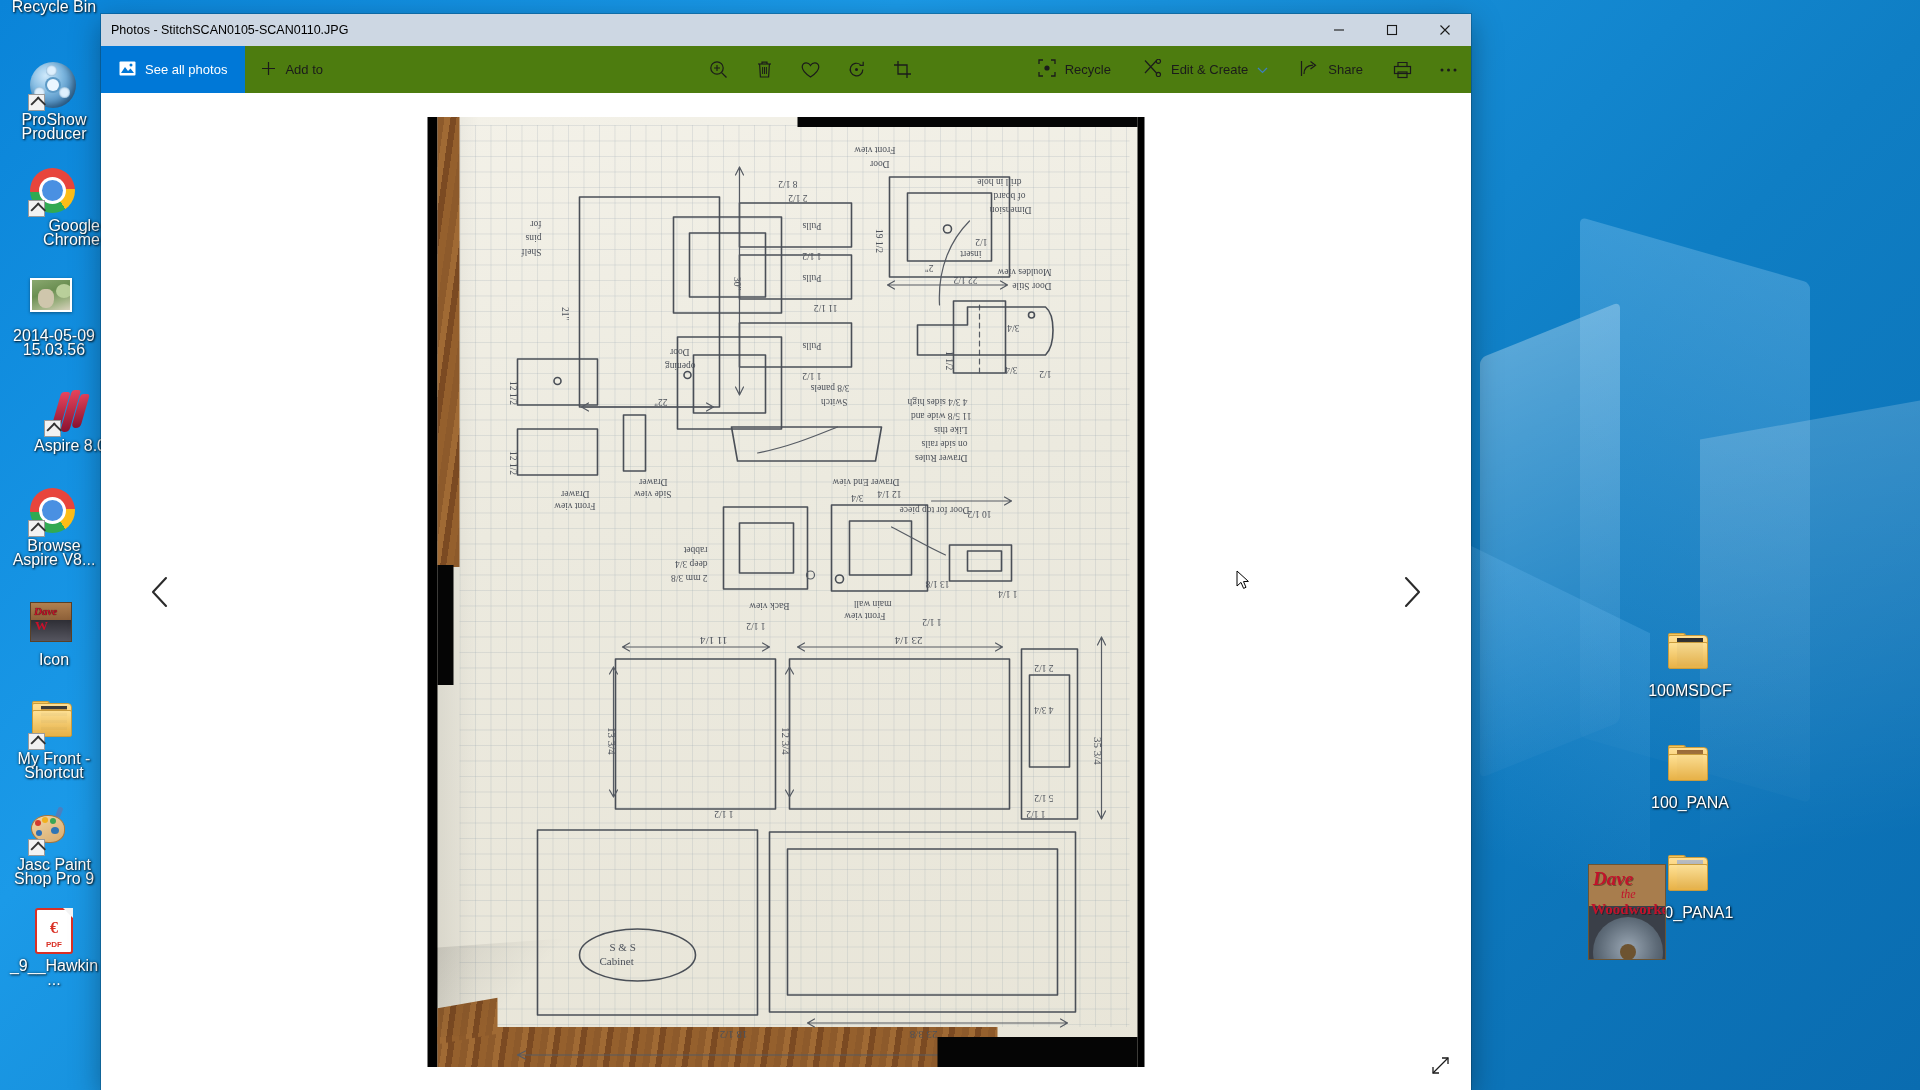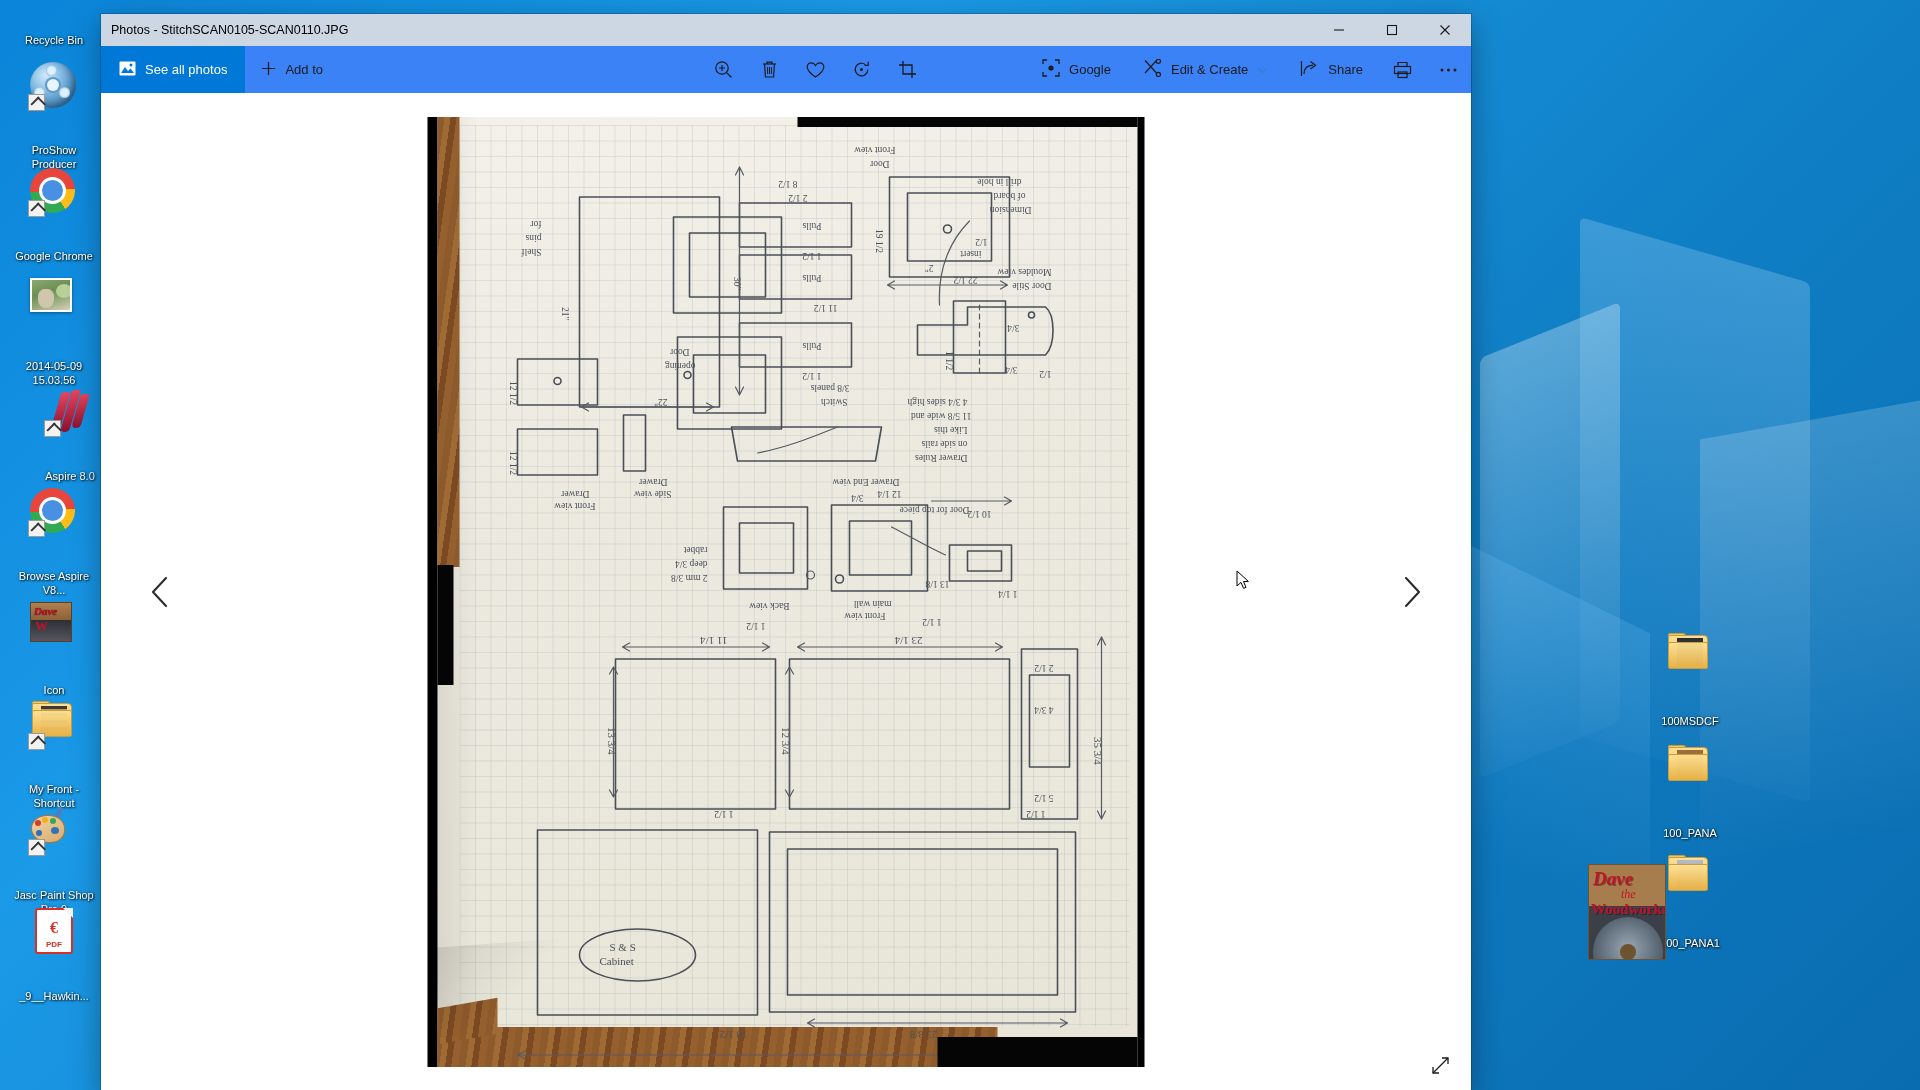--- a/index.html
+++ b/index.html
@@ -41,26 +41,25 @@
     width: 92px;
     text-align: center;
     cursor: default;
   }
   .dicon .glyph {
     width: 48px; height: 48px;
     margin: 0 auto 3px auto;
     position: relative;
   }
   .dicon .lbl {
-    font-size: 11px;
+    font-size: 16px;
     color: #ffffff;
     line-height: 13.5px;
     text-shadow: 1px 1px 2px rgba(0,0,0,0.85), 0 0 3px rgba(0,0,0,0.6);
     word-wrap: break-word;
-    margin-top: 34px;
   }
   .shortcut-arrow {
     position: absolute;
     left: -2px; bottom: -1px;
     width: 17px; height: 17px;
     background: #f2f2f2;
     border: 1px solid #9a9a9a;
   }
   .shortcut-arrow::after {
     content: "";
@@ -172,21 +171,21 @@
   .winbtns { position: absolute; right: 0; top: 0; height: 32px; display: flex; }
   .winbtn {
     width: 53px; height: 32px;
     display: flex; align-items: center; justify-content: center;
     cursor: default;
   }
   .winbtn svg { display: block; }
 
   #toolbar {
     height: 48px; flex: 0 0 48px;
-    background: #3b82f6;
+    background: #4d7c0f;
     display: flex; align-items: stretch;
     position: relative;
     border-bottom: 1px solid #fff;
   }
   .tb-left { display: flex; align-items: stretch; }
   .tb-btn {
     display: flex; align-items: center; gap: 9px;
     padding: 10px 16px;
     font-size: 13px; color: #1b1b1b;
     cursor: default;
@@ -318,21 +317,21 @@
       <div class="art-reel">
           <span class="h h1"></span>
           <span class="h h2"></span>
           <span class="h h3"></span>
         </div>
       <div class="shortcut-arrow"></div>
     </div>
     <div class="lbl">ProShow Producer</div>
   </div>
 
-  <div class="dicon" style="left:8px;top:168px;">
+  <div class="dicon" style="left:8px;top:168px;text-align:right;">
     <div class="glyph">
       <div class="art-chrome"></div>
       <div class="shortcut-arrow"></div>
     </div>
     <div class="lbl">Google Chrome</div>
   </div>
 
   <div class="dicon" style="left:8px;top:272px;">
     <div class="glyph">
       <div class="art-photo"></div>
@@ -535,21 +534,21 @@
       <div class="tb-spacer"></div>
 
       <div class="tb-right">
         <div class="tb-btn">
           <span>
             <svg width="18" height="18" viewBox="0 0 18 18">
               <path d="M1 5 V1 H5 M13 1 H17 V5 M17 13 V17 H13 M5 17 H1 V13" fill="none" stroke="#1b1b1b" stroke-width="1.3"></path>
               <circle cx="9" cy="9" r="2.6" fill="#1b1b1b"></circle>
             </svg>
           </span>
-          <span>Google</span>
+          <span>Recycle</span>
         </div>
         <div class="tb-btn">
           <span>
             <svg width="19" height="18" viewBox="0 0 19 18">
               <path d="M2 1.5 L13.5 14 M13.5 1.5 L2 14" stroke="#1b1b1b" stroke-width="1.2"></path>
               <circle cx="15.4" cy="15.4" r="2.1" fill="none" stroke="#1b1b1b" stroke-width="1.2"></circle>
               <circle cx="15.4" cy="2.3" r="2.1" fill="none" stroke="#1b1b1b" stroke-width="1.2"></circle>
             </svg>
           </span>
           <span>Edit &amp; Create</span>

